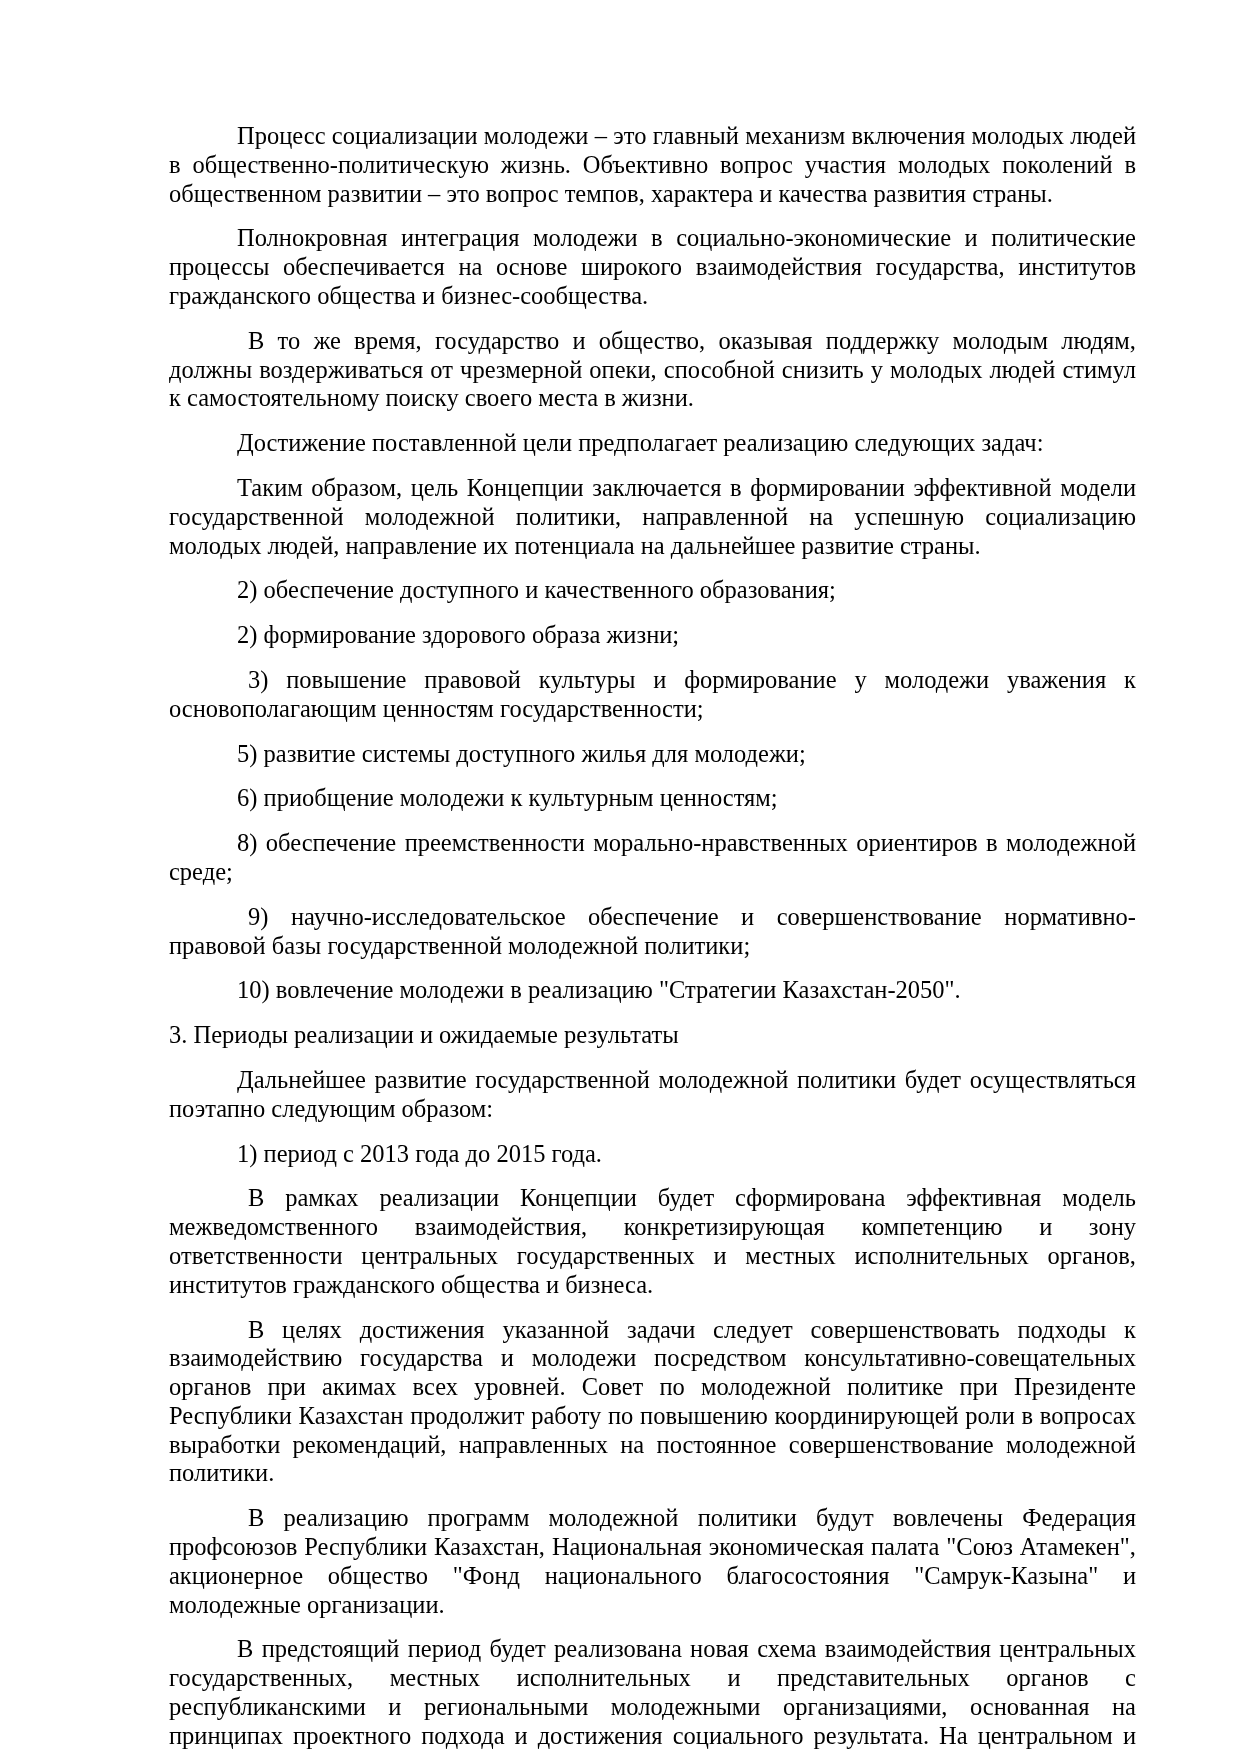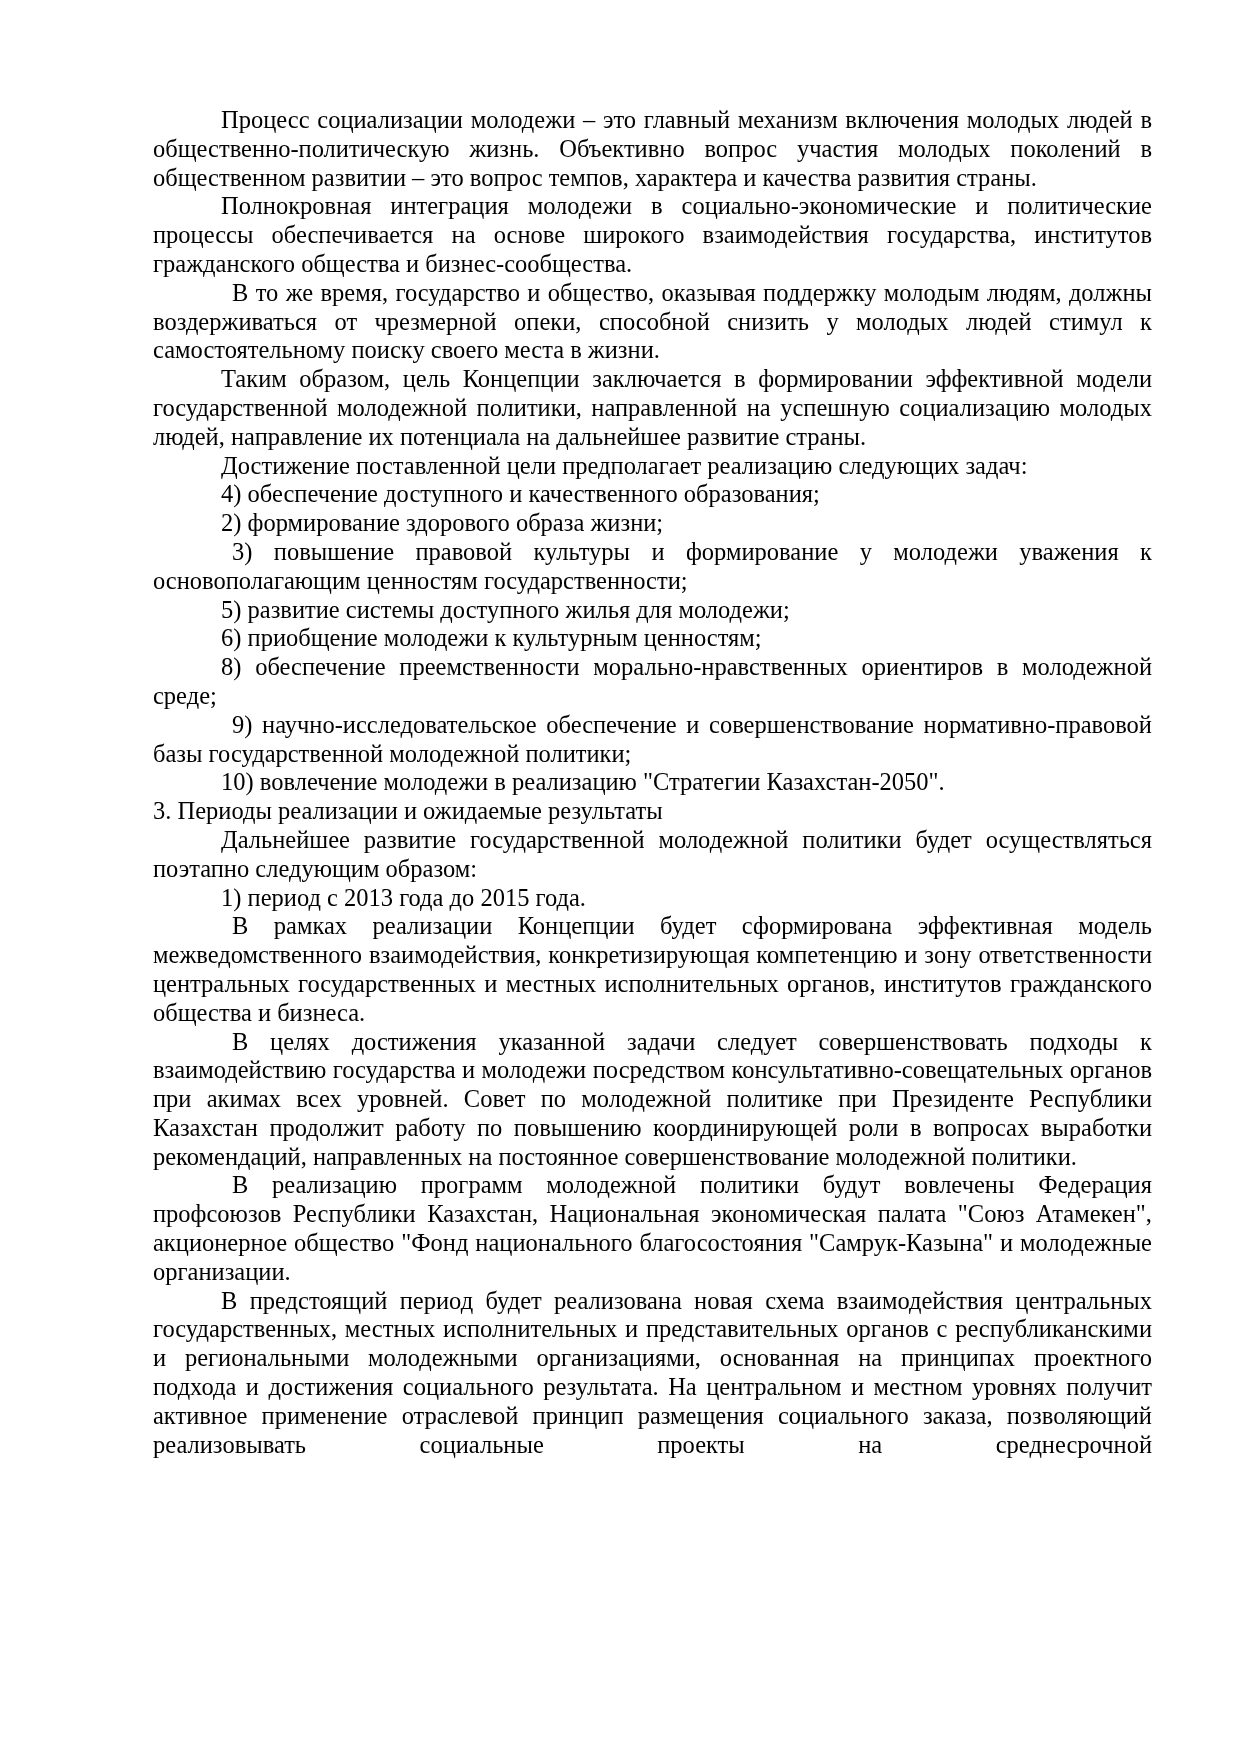--- a/index.html
+++ b/index.html
@@ -20,39 +20,39 @@
     left: 153px;
     top: 106px;
     width: 999px;
     color: #000000;
     font-family: "Liberation Serif", "DejaVu Serif", serif;
     font-size: 24.5px;
     line-height: 28.8px;
     text-align: justify;
   }
   .doc-body p {
-    margin: 0;
+    margin: 16px;
     padding: 0;
   }
   .p-normal { text-indent: 68px; }
   .p-wide   { text-indent: 79px; }
   .p-none   { text-indent: 0; }
   .justify-last { text-align-last: justify; }
 </style>
 </head>
 <body>
 
 <div class="page">
   <div class="doc-body">
       <p class="p-normal">Процесс социализации молодежи – это главный механизм включения молодых людей в общественно-политическую жизнь. Объективно вопрос участия молодых поколений в общественном развитии – это вопрос темпов, характера и качества развития страны.</p>
       <p class="p-normal">Полнокровная интеграция молодежи в социально-экономические и политические процессы обеспечивается на основе широкого взаимодействия государства, институтов гражданского общества и бизнес-сообщества.</p>
       <p class="p-wide">В то же время, государство и общество, оказывая поддержку молодым людям, должны воздерживаться от чрезмерной опеки, способной снизить у молодых людей стимул к самостоятельному поиску своего места в жизни.</p>
+      <p class="p-normal">Достижение поставленной цели предполагает реализацию следующих задач:</p>
       <p class="p-normal">Таким образом, цель Концепции заключается в формировании эффективной модели государственной молодежной политики, направленной на успешную социализацию молодых людей, направление их потенциала на дальнейшее развитие страны.</p>
-      <p class="p-normal">Достижение поставленной цели предполагает реализацию следующих задач:</p>
-      <p class="p-normal">4) обеспечение доступного и качественного образования;</p>
+      <p class="p-normal">2) обеспечение доступного и качественного образования;</p>
       <p class="p-normal">2) формирование здорового образа жизни;</p>
       <p class="p-wide">3) повышение правовой культуры и формирование у молодежи уважения к основополагающим ценностям государственности;</p>
       <p class="p-normal">5) развитие системы доступного жилья для молодежи;</p>
       <p class="p-normal">6) приобщение молодежи к культурным ценностям;</p>
       <p class="p-normal">8) обеспечение преемственности морально-нравственных ориентиров в молодежной среде;</p>
       <p class="p-wide">9) научно-исследовательское обеспечение и совершенствование нормативно-правовой базы государственной молодежной политики;</p>
       <p class="p-normal">10) вовлечение молодежи в реализацию "Стратегии Казахстан-2050".</p>
       <p class="p-none">3. Периоды реализации и ожидаемые результаты</p>
       <p class="p-normal">Дальнейшее развитие государственной молодежной политики будет осуществляться поэтапно следующим образом:</p>
       <p class="p-normal">1) период с 2013 года до 2015 года.</p>

